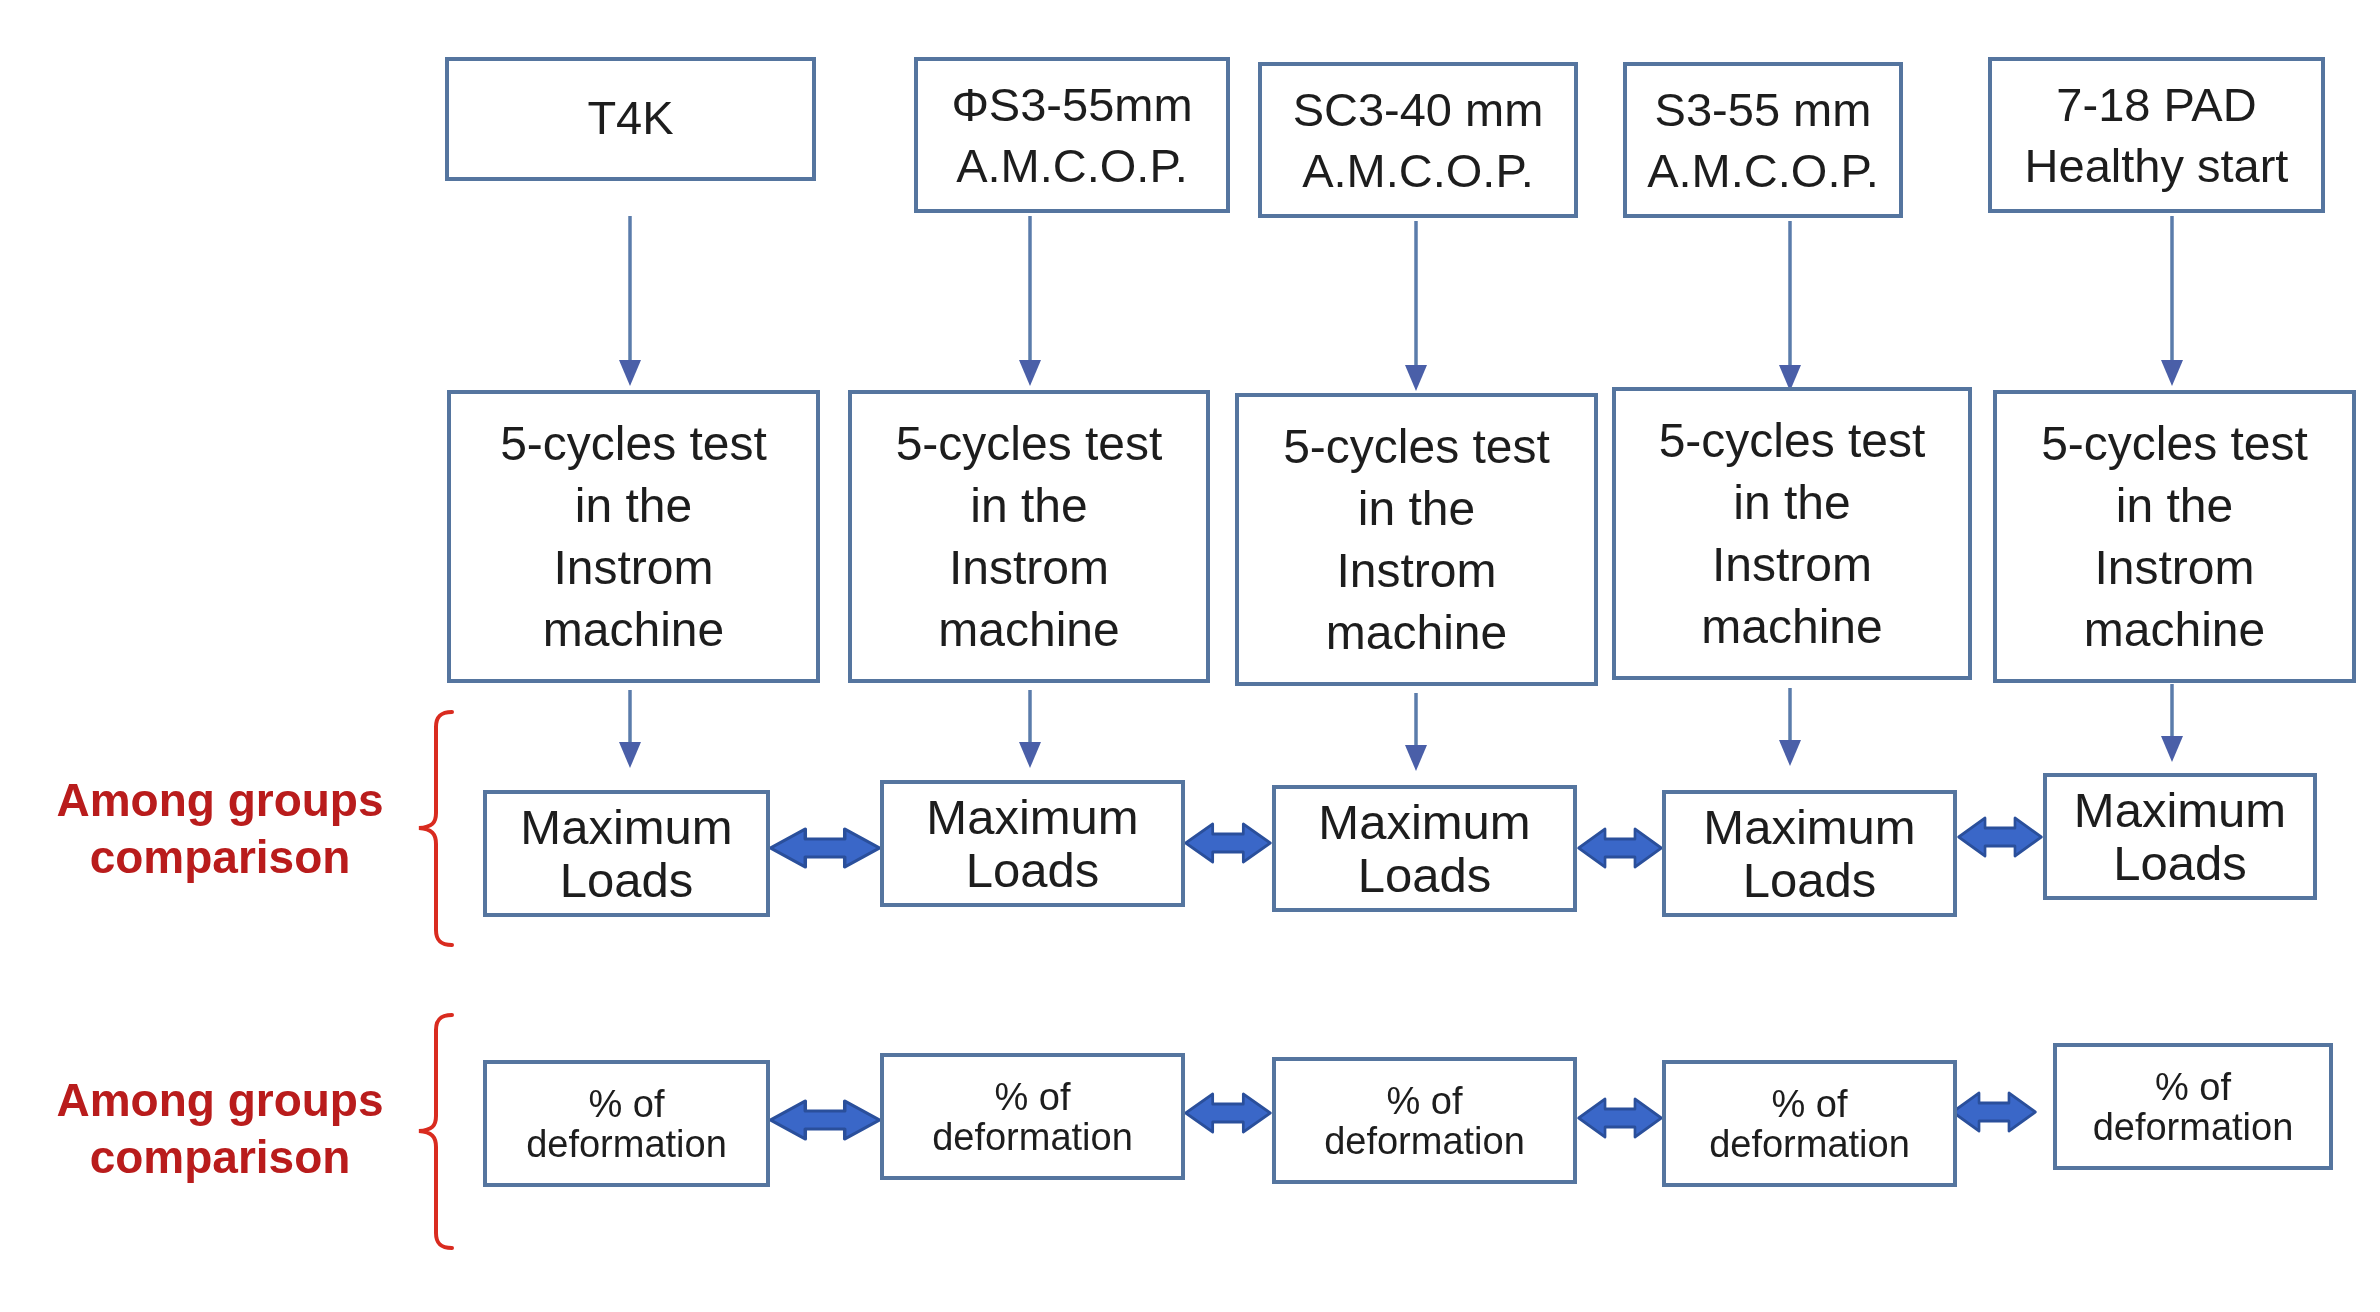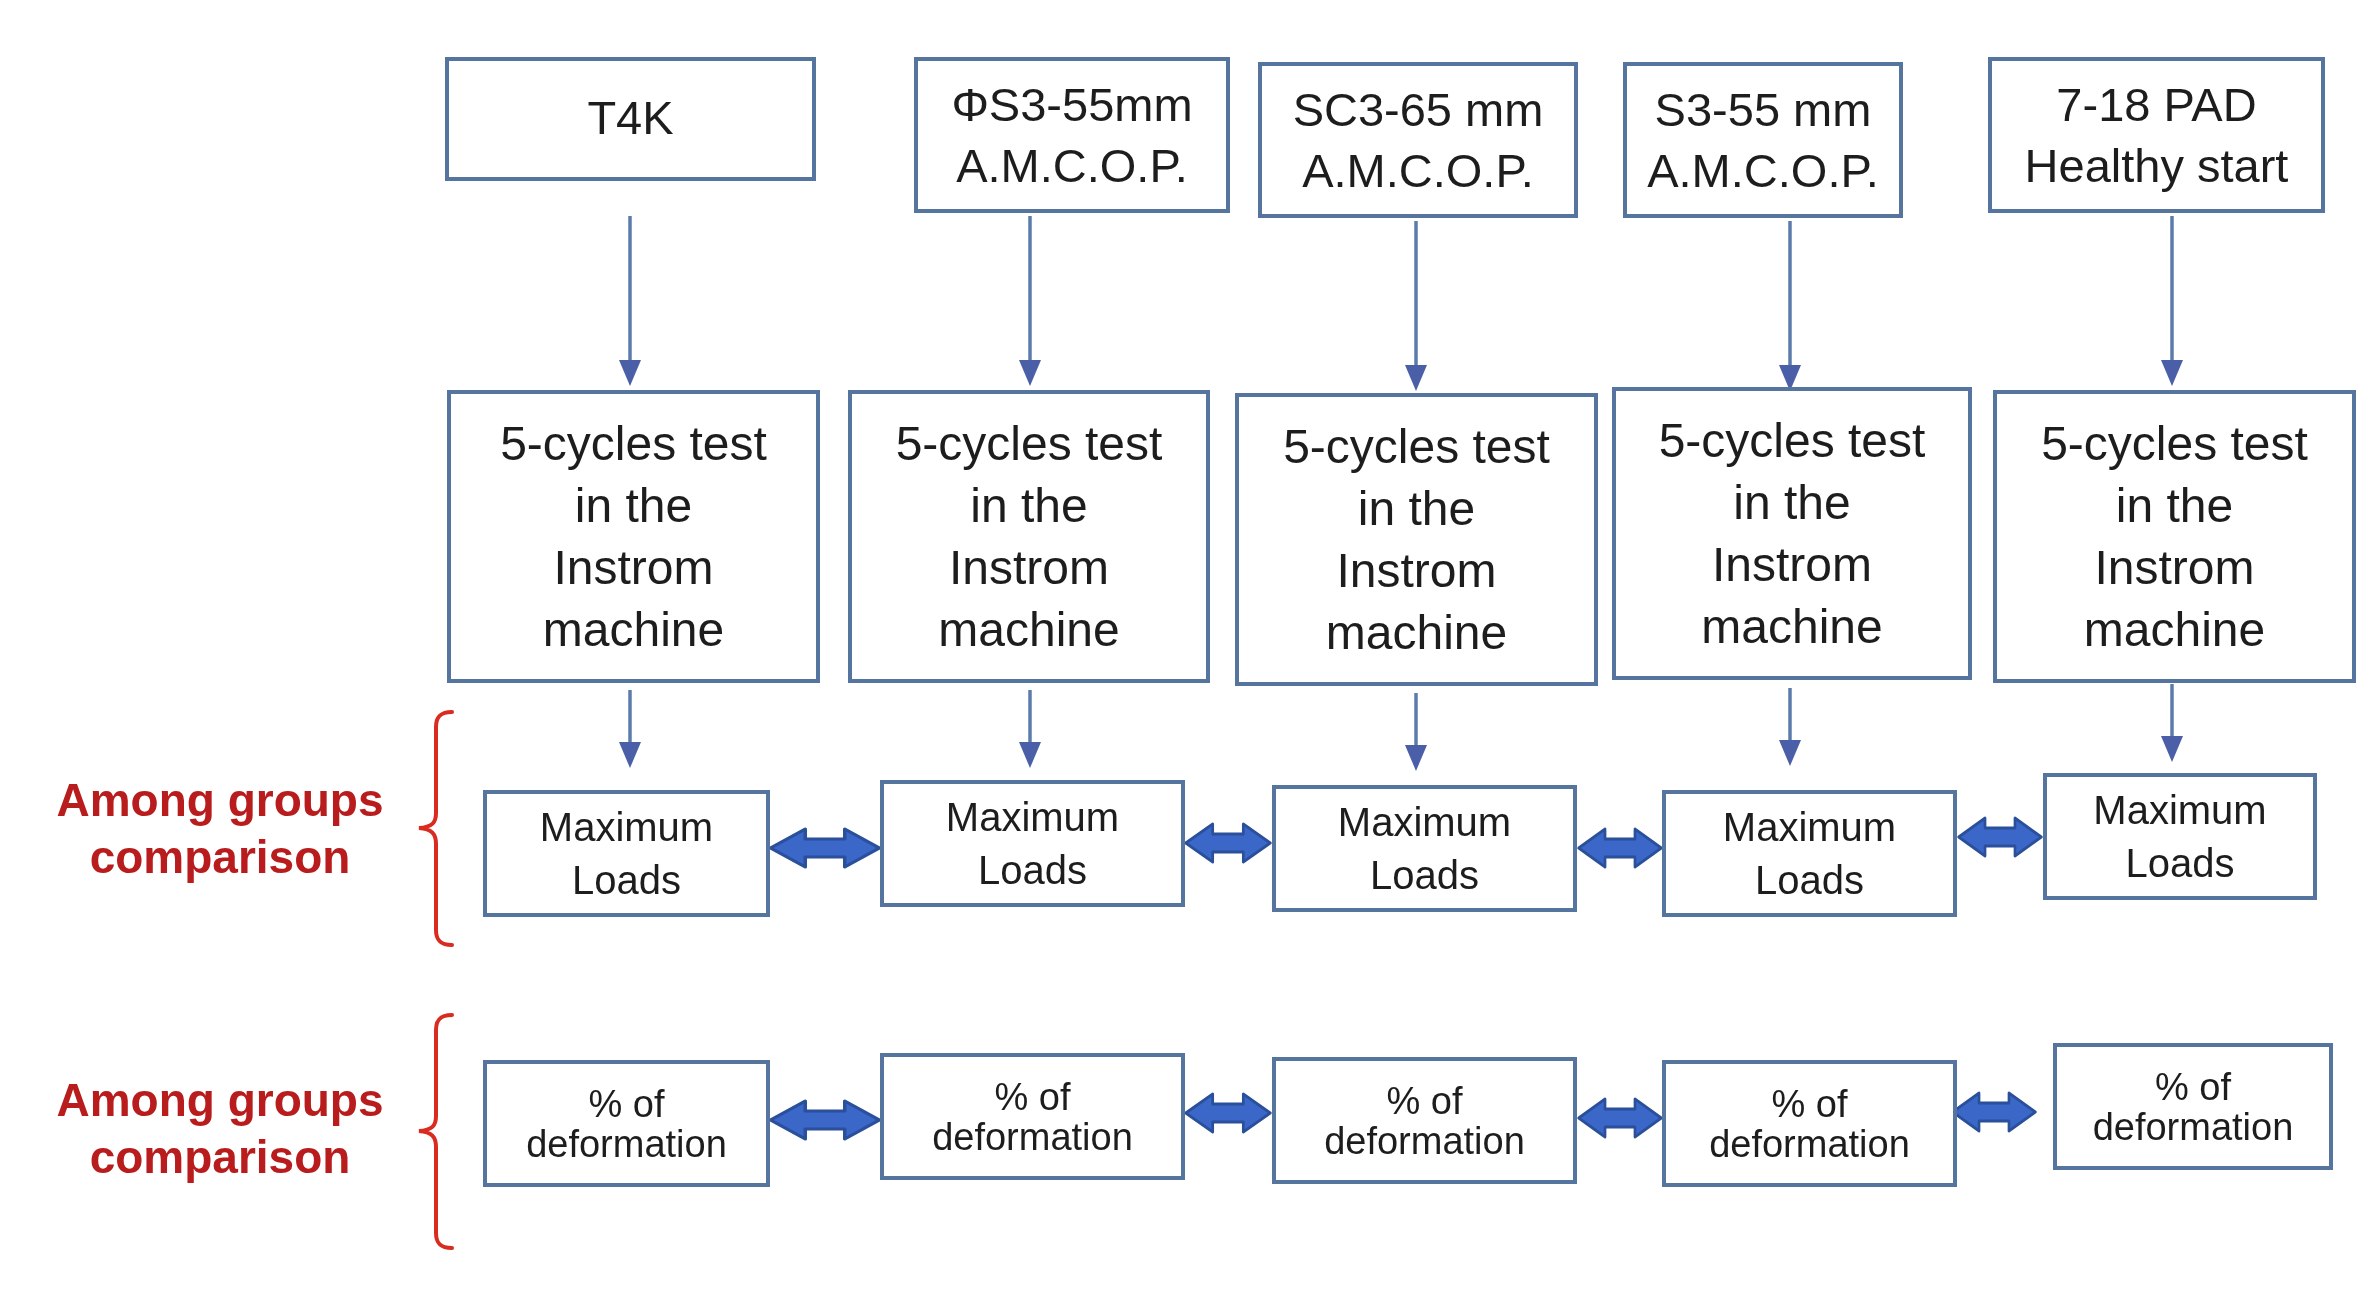--- a/index.html
+++ b/index.html
@@ -9,21 +9,21 @@
   }
   .overlay{position:absolute;left:0;top:0;width:2380px;height:1312px;}
   .box{
     position:absolute;box-sizing:border-box;border:4px solid #55759f;background:#ffffff;
     display:flex;align-items:center;justify-content:center;text-align:center;
   }
   .box span{white-space:pre-line;display:block;}
   .group{font-size:47px;line-height:61px;}
   .group.top-align{align-items:flex-start;padding-top:26px;}
   .test{font-size:48px;line-height:62px;}
-  .loads{font-size:40px;line-height:53px;}
+  .loads{font-size:49px;line-height:53px;}
   .deform{font-size:38px;line-height:40px;}
   .red-label{
     position:absolute;color:#b91c1c;font-weight:600;font-size:46px;line-height:57px;
     text-align:center;white-space:pre-line;
   }
 </style>
 </head>
 <body>
 
 <div class="canvas">
@@ -74,21 +74,21 @@
   </svg>
 
   <div class="box group top-align" style="left:445px;top:57px;width:371px;height:124px">
       <span>T4K</span>
     </div>
   <div class="box group" style="left:914px;top:57px;width:316px;height:156px">
       <span>ΦS3-55mm
 A.M.C.O.P.</span>
     </div>
   <div class="box group" style="left:1258px;top:62px;width:320px;height:156px">
-      <span>SC3-65 mm
+      <span>SC3-40 mm
 A.M.C.O.P.</span>
     </div>
   <div class="box group" style="left:1623px;top:62px;width:280px;height:156px">
       <span>S3-55 mm
 A.M.C.O.P.</span>
     </div>
   <div class="box group" style="left:1988px;top:57px;width:337px;height:156px">
       <span>7-18 PAD
 Healthy start</span>
     </div>

